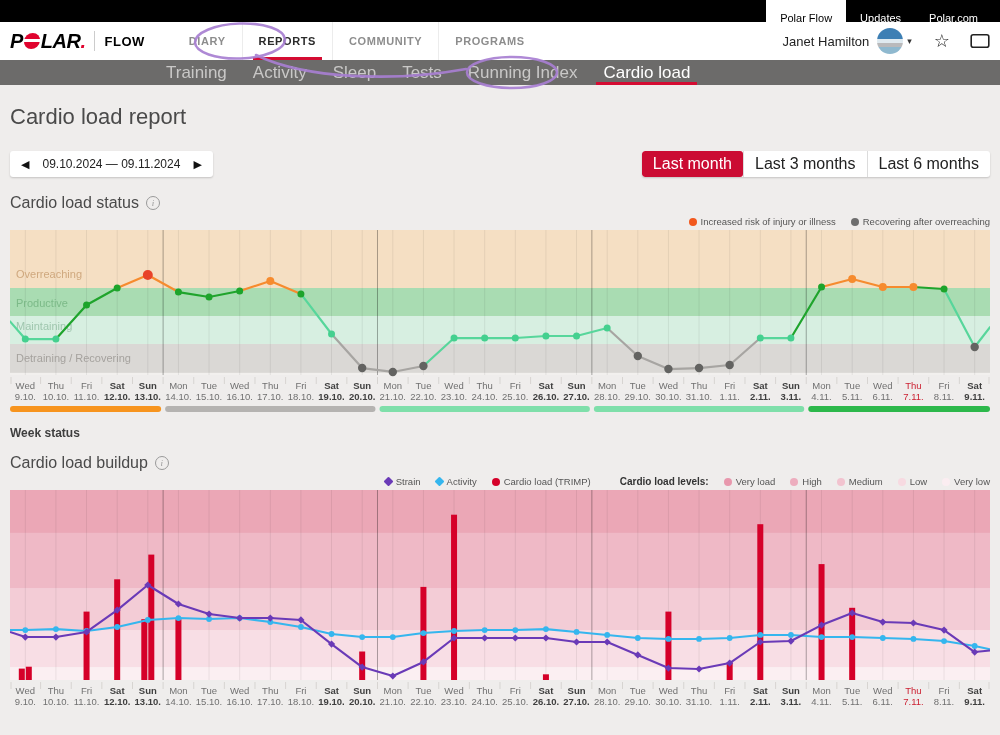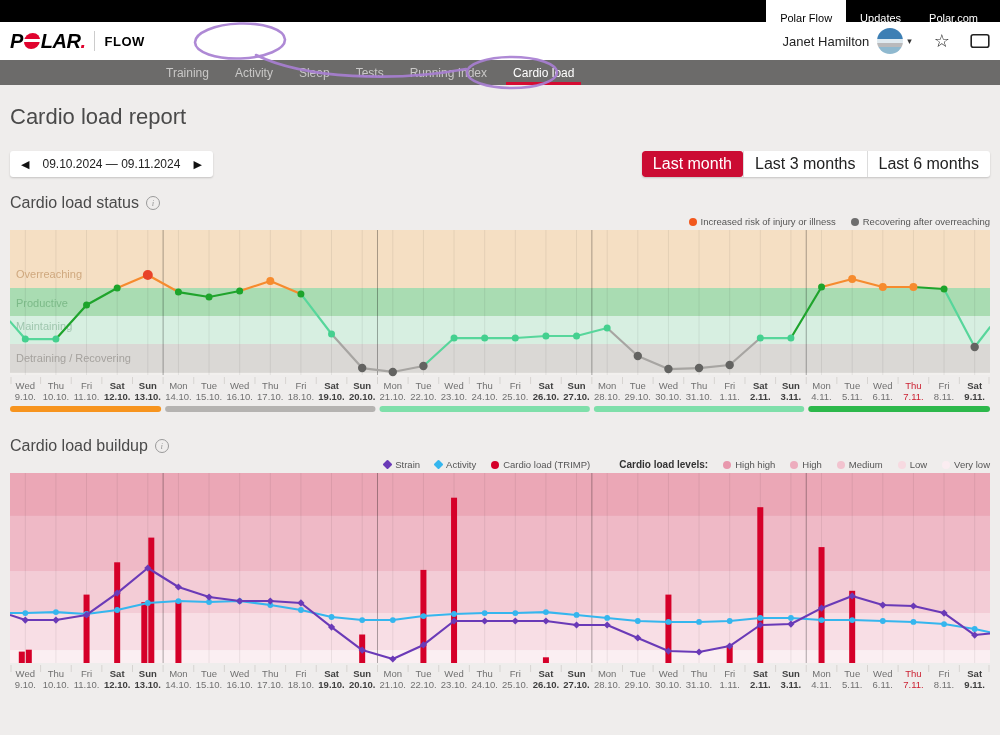--- a/index.html
+++ b/index.html
@@ -28,21 +28,21 @@
   .header-right { margin-left:auto; display:flex; align-items:center; gap:8px; }
   .username { font-size:13px; color:#222; cursor:pointer; }
   .avatar { width:26px; height:26px; border-radius:50%; display:inline-block;
     background:linear-gradient(180deg,#3d7fb4 0 42%,#dfeaf0 42% 58%,#b9babc 58% 72%,#8fb9cf 72% 100%); }
   .caret { font-size:9px; color:#333; margin-left:-4px; }
   .star { font-size:18px; color:#222; margin-left:14px; cursor:pointer; line-height:1; }
   .chat { margin-left:12px; cursor:pointer; display:flex; }
 
   
   .subnav { height:25px; background:#6c6b6a; display:flex; align-items:stretch; padding-left:153px; }
-  .subnav .sub-item { font-size:12px; color:#c9c8c7; padding:0 13px; display:flex; align-items:center; position:relative; cursor:pointer; }
+  .subnav .sub-item { font-size:17px; color:#c9c8c7; padding:0 13px; display:flex; align-items:center; position:relative; cursor:pointer; }
   .subnav .sub-item.active { color:#fff; }
   .subnav .sub-item.active::after { content:""; position:absolute; left:6px; right:6px; bottom:0; height:3px; background:#d40c32; }
 
   .content { padding:0 10px; }
   h1.page-title { font-size:22px; font-weight:400; color:#4a4a4a; margin-top:19px; }
 
   .controls-row { display:flex; justify-content:space-between; align-items:center; margin-top:21px; }
   .date-nav { background:#fff; border-radius:3px; box-shadow:0 1px 2px rgba(0,0,0,0.18); display:flex; align-items:center; height:26px; padding:0 9px; gap:11px; }
   .date-nav button { background:none; border:none; font-size:11px; color:#111; cursor:pointer; padding:2px; }
   .date-nav .range-text { font-size:12px; color:#222; }
@@ -83,20 +83,26 @@
 
 <div class="header">
   <div class="logo">
     <span>P</span>
       <span class="logo-o"></span>
       <span>LAR</span>
       <span class="logo-dot">.</span>
   </div>
   <span class="hdr-divider"></span>
   <span class="product">FLOW</span>
+  <nav class="main-nav" id="main-nav">
+      <div class="nav-item">DIARY</div>
+      <div class="nav-item active">REPORTS</div>
+      <div class="nav-item">COMMUNITY</div>
+      <div class="nav-item">PROGRAMS</div>
+    </nav>
   <div class="header-right">
     <span class="username">Janet Hamilton</span>
     <span class="avatar"></span>
     <span class="caret">▾</span>
     <span class="star">☆</span>
     <span class="chat">
       <svg width="20" height="16" viewBox="0 0 20 16">
           <rect x="1.2" y="1.8" width="17.6" height="12.4" rx="2" fill="none" stroke="#222" stroke-width="1.6"></rect>
         </svg>
     </span>
@@ -349,20 +355,21 @@
         <text x="934.05" y="158.5" text-anchor="middle" font-size="9.5" font-weight="400" fill="#707070">Fri</text>
         <text x="934.05" y="170" text-anchor="middle" font-size="9.5" font-weight="400" fill="#707070">8.11.</text>
         <text x="964.675" y="158.5" text-anchor="middle" font-size="9.5" font-weight="700" fill="#3f3f3f">Sat</text>
         <text x="964.675" y="170" text-anchor="middle" font-size="9.5" font-weight="700" fill="#3f3f3f">9.11.</text>
         <rect x="0" y="176" width="151.1125" height="6" rx="3" fill="#f7941e"></rect>
         <rect x="155.1125" y="176" width="210.375" height="6" rx="3" fill="#b5b3b1"></rect>
         <rect x="369.4875" y="176" width="210.37499999999994" height="6" rx="3" fill="#7fdfaa"></rect>
         <rect x="583.8625" y="176" width="210.375" height="6" rx="3" fill="#7fdfaa"></rect>
         <rect x="798.2375" y="176" width="181.76250000000005" height="6" rx="3" fill="#2db84b"></rect>
       </svg></div>
+  <div class="week-status-label">Week status</div>
 
   <div class="section-head buildup-gap">
     <h2>Cardio load buildup</h2>
     <span class="info-icon"></span>
   </div>
   <div class="legend-row" id="buildup-legend">
       <span class="li">
         <span class="diamond" style="background: rgb(106, 58, 183);"></span>
         <span>Strain</span>
       </span>
@@ -370,21 +377,21 @@
         <span class="diamond" style="background: rgb(53, 182, 238);"></span>
         <span>Activity</span>
       </span>
       <span class="li">
         <span class="dot" style="background: rgb(213, 0, 41);"></span>
         <span>Cardio load (TRIMP)</span>
       </span>
       <span class="levels-label">Cardio load levels:</span>
       <span class="li">
         <span class="dot" style="background: rgb(232, 152, 173);"></span>
-        <span>High high</span>
+        <span>Very load</span>
       </span>
       <span class="li">
         <span class="dot" style="background: rgb(237, 173, 190);"></span>
         <span>High</span>
       </span>
       <span class="li">
         <span class="dot" style="background: rgb(242, 195, 207);"></span>
         <span>Medium</span>
       </span>
       <span class="li">

